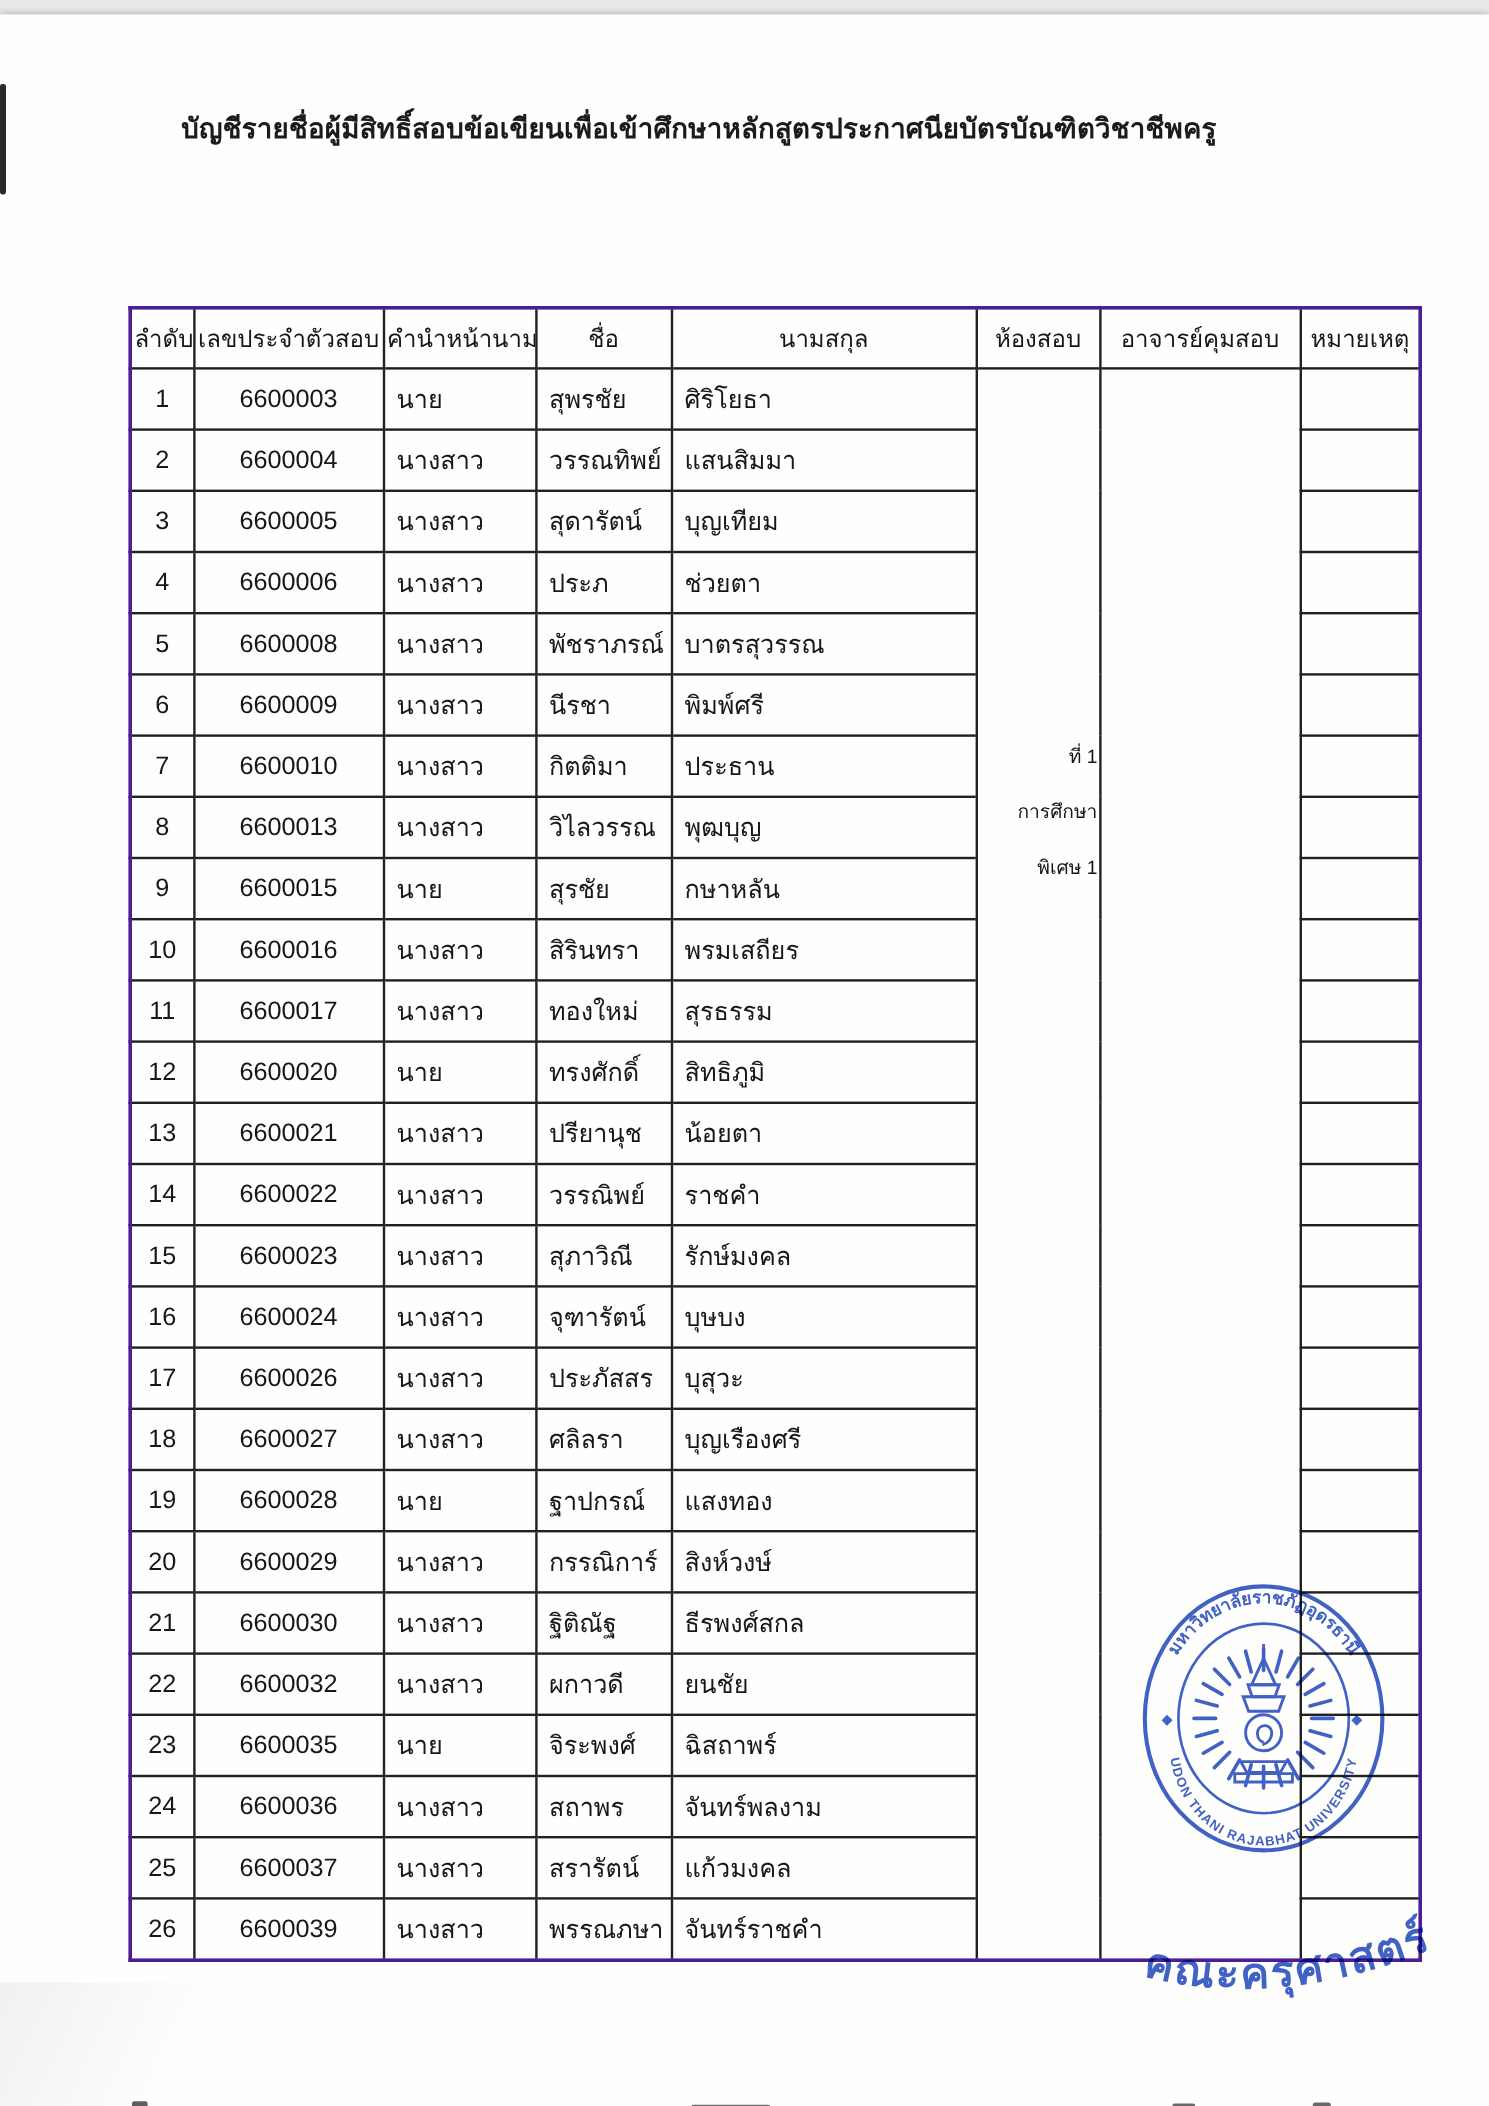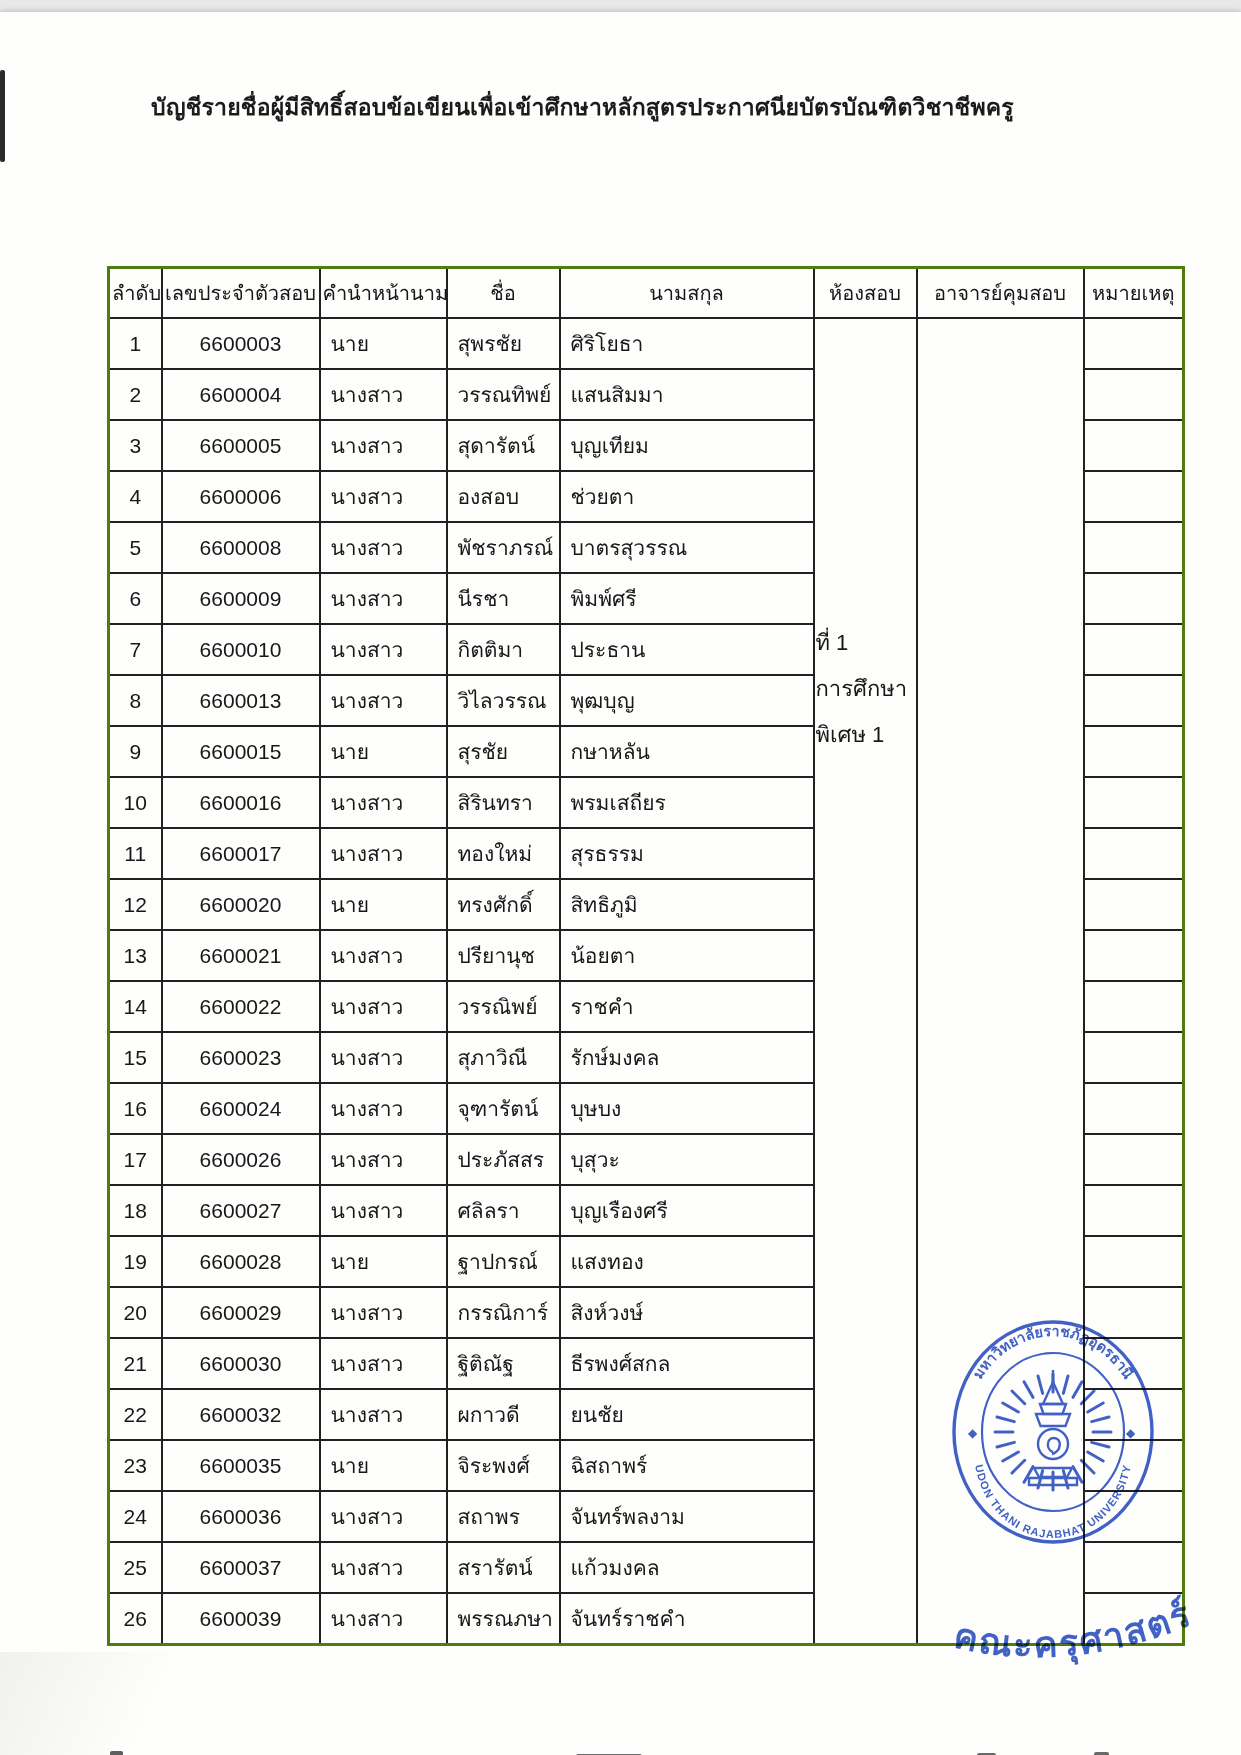--- a/index.html
+++ b/index.html
@@ -7,37 +7,37 @@
     position:relative;width:1241px;height:1755px;background:#fefefdff;
     font-family:"Liberation Sans",sans-serif;color:#1b1b1b;overflow:hidden;
     box-shadow:0 0 6px rgba(0,0,0,.25);
     margin-top:12px;
   }
   
   .titles{position:absolute;top:72px;left:0;width:1165px;text-align:center;}
   .titles .tline{font-size:23px;font-weight:bold;line-height:47px;letter-spacing:.2px;}
   
   table.roster{
-    position:absolute;left:107px;top:254px;width:1075px;
+    position:absolute;left:107px;top:243px;width:1075px;
     border-collapse:collapse;table-layout:fixed;
-    border:3px solid #4d7c0f;
+    border:3px solid #4c1d95;
   }
   table.roster th,table.roster td{
     border:2px solid #212121;
     font-size:21px;font-weight:normal;color:#171717;
     overflow:hidden;white-space:nowrap;
   }
   table.roster th{height:48px;font-size:20px;text-align:center;padding:0 2px;}
   table.roster td{height:47px;}
   .c-num{text-align:center;}
   .c-txt{text-align:left;padding-left:10px;}
   .col-1{width:53px;}  .col-2{width:158px;} .col-3{width:127px;} .col-4{width:113px;}
   .col-5{width:254px;} .col-6{width:103px;} .col-7{width:167px;} .col-8{width:100px;}
   td.room-cell{vertical-align:top;}
-  .room-text{padding-top:300px;line-height:46px;font-size:22px;text-align:left;white-space:nowrap;}
+  .room-text{padding-top:300px;line-height:46px;font-size:16px;text-align:right;white-space:nowrap;}
   
   .seal{position:absolute;left:928px;top:1280px;width:290px;height:420px;opacity:.9;mix-blend-mode:multiply;pointer-events:none;}
   .seal text{font-family:"Liberation Sans",sans-serif;}
   
   .artifact{position:absolute;background:#2a2a2a;border-radius:2px;}
   .smudge{position:absolute;left:0;top:1640px;width:230px;height:110px;
     background:linear-gradient(115deg,rgba(120,120,120,.10),rgba(255,255,255,0) 65%);}
 </style>
 </head>
 <body>
@@ -101,21 +101,21 @@
           <td class="c-num">6600005</td>
           <td class="c-txt">นางสาว</td>
           <td class="c-txt">สุดารัตน์</td>
           <td class="c-txt">บุญเทียม</td>
           <td></td>
         </tr>
         <tr>
           <td class="c-num">4</td>
           <td class="c-num">6600006</td>
           <td class="c-txt">นางสาว</td>
-          <td class="c-txt">องสอบ</td>
+          <td class="c-txt">ประภ</td>
           <td class="c-txt">ช่วยตา</td>
           <td></td>
         </tr>
         <tr>
           <td class="c-num">5</td>
           <td class="c-num">6600008</td>
           <td class="c-txt">นางสาว</td>
           <td class="c-txt">พัชราภรณ์</td>
           <td class="c-txt">บาตรสุวรรณ</td>
           <td></td>

